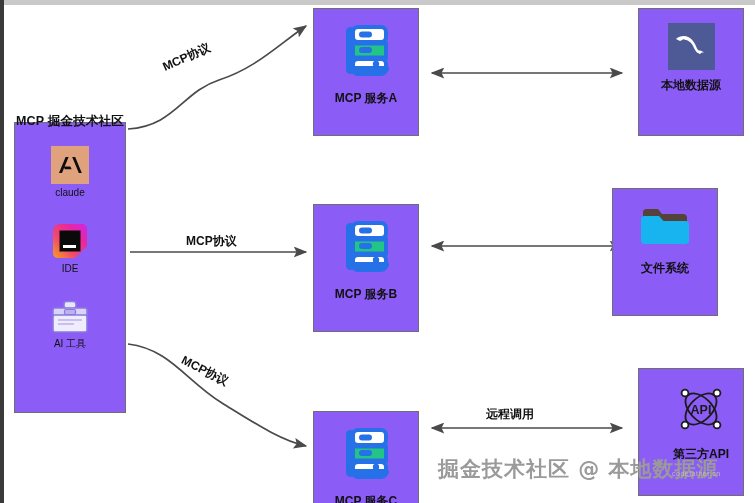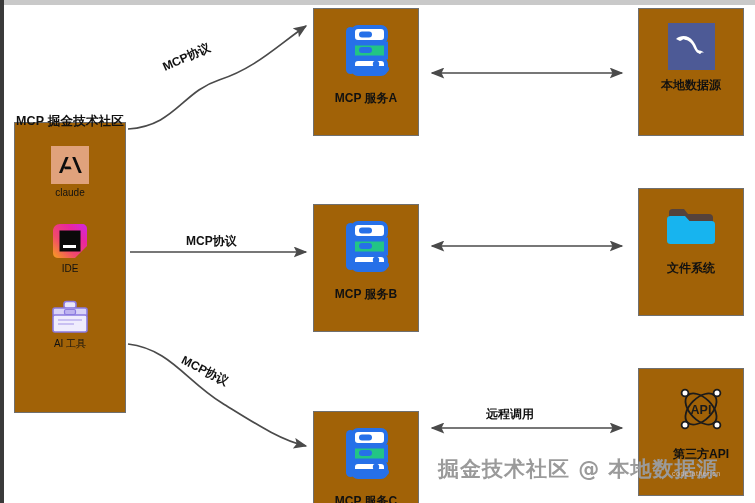--- a/index.html
+++ b/index.html
@@ -12,34 +12,34 @@
   }
   .canvas{position:absolute;left:0;top:0;width:755px;height:503px;}
 
   
   .edge-left{position:absolute;left:0;top:0;width:4px;height:503px;background:#3a3a3a;}
   .edge-top{position:absolute;left:4px;top:0;width:751px;height:5px;background:#c9c9c9;}
 
   
   .box{
     position:absolute;
-    background:#a16207;
+    background:#8b5cf6;
     border:1.6px solid #6f6f6f;
     box-sizing:border-box;
   }
   .client-box{left:14px;top:122px;width:112px;height:291px;}
 
   .node-box{width:106px;height:128px;display:flex;flex-direction:column;
             align-items:center;justify-content:flex-start;}
 
   .srvA{left:313px;top:8px;}
   .srvB{left:313px;top:204px;}
   .srvC{left:313px;top:368px;margin-top:43px;}
   .resA{left:638px;top:8px;}
-  .resB{left:638px;top:188px;}
+  .resB{left:612px;top:188px;}
   .resC{left:638px;top:368px;padding-left:20px;}
 
   .client-title{
     position:absolute;left:14px;top:113px;width:112px;
     text-align:center;font-size:12.5px;font-weight:bold;color:#111;
     letter-spacing:.2px;
   }
 
   
   .client-item{position:absolute;left:14px;width:112px;text-align:center;}

